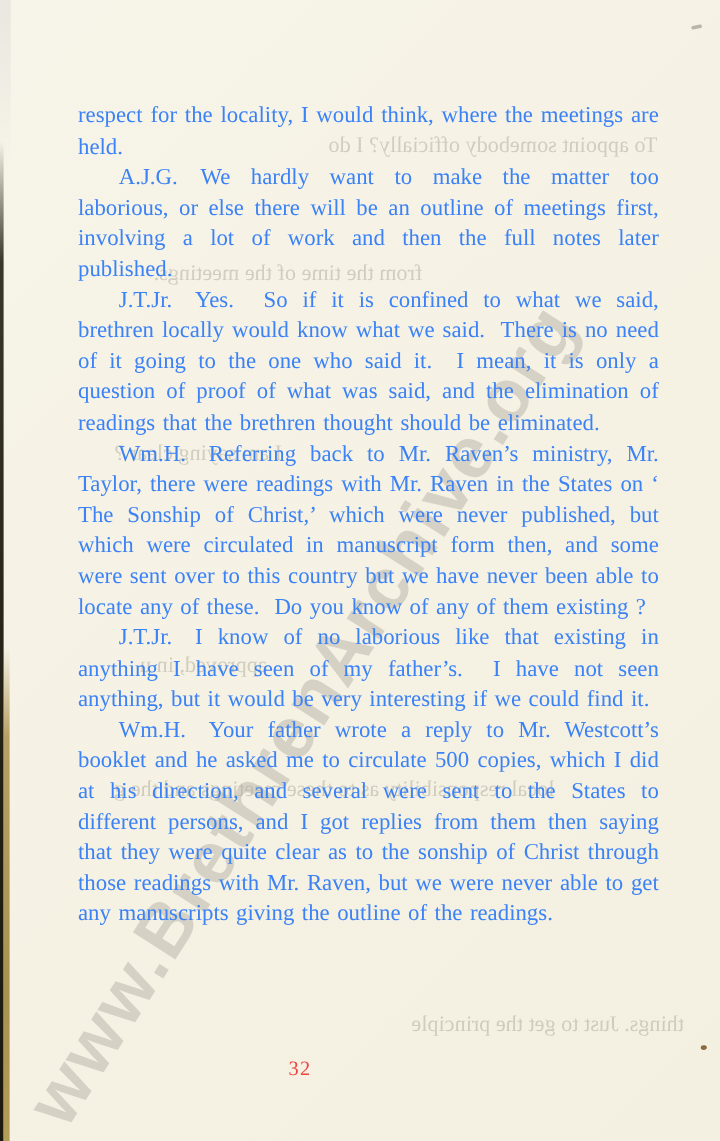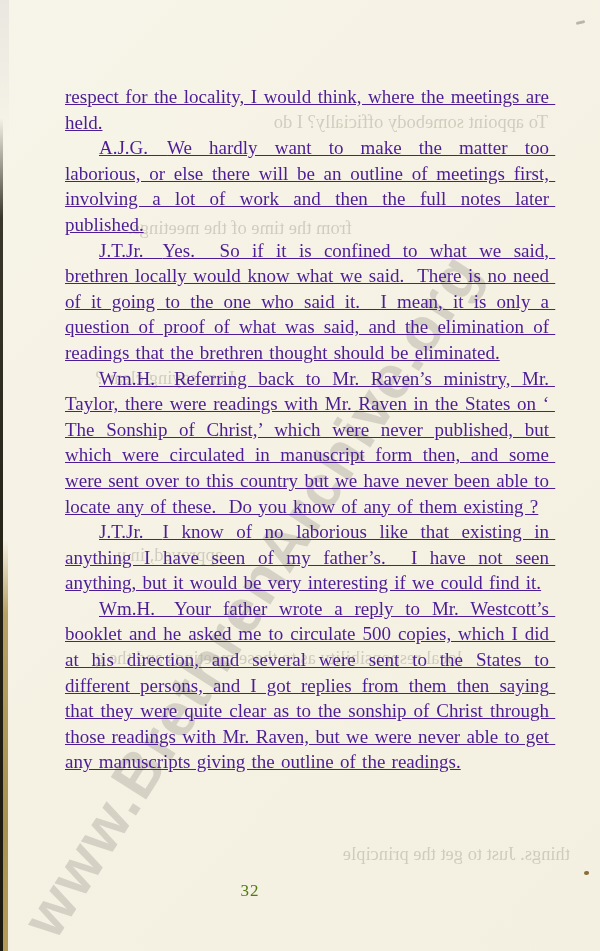--- a/index.html
+++ b/index.html
@@ -21,39 +21,38 @@
     background: linear-gradient(to bottom, rgba(36,33,23,0), rgba(36,33,23,0.9) 12%, #221f15 60%, #1b1910);
   }
   .edge-gold {
     position: absolute; left: 3px; top: 540px; bottom: 0; width: 5px;
     background: linear-gradient(to bottom, rgba(172,146,79,0), rgba(172,146,79,0.85) 18%, #a8924f 70%, #b59c58);
   }
 
   
   .text-block {
     position: absolute; left: 65px; top: 84px; width: 484px;
-    color: #4c1d95;
-    text-decoration: underline;
+    color: #3b82f6;
   }
   p.para {
     margin: 0;
     font-size: 19px;
     line-height: 25.6px;
     text-align: justify;
     text-indent: 34px;
     white-space: pre-wrap;
     word-spacing: 1.5px;
   }
   p.para.no-indent { text-indent: 0; }
 
   .page-number {
     position: absolute; top: 881px; left: 0; width: 500px;
     text-align: center;
     font-size: 17px; letter-spacing: 1px;
-    color: #4d7c0f;
+    color: #ef4444;
   }
 
   
   .watermark {
     position: absolute; left: 8px; top: 912px;
     width: 1200px;
     transform: rotate(-57.5deg);
     transform-origin: 0 0;
     font-family: "Liberation Sans", sans-serif;
     font-weight: bold;

